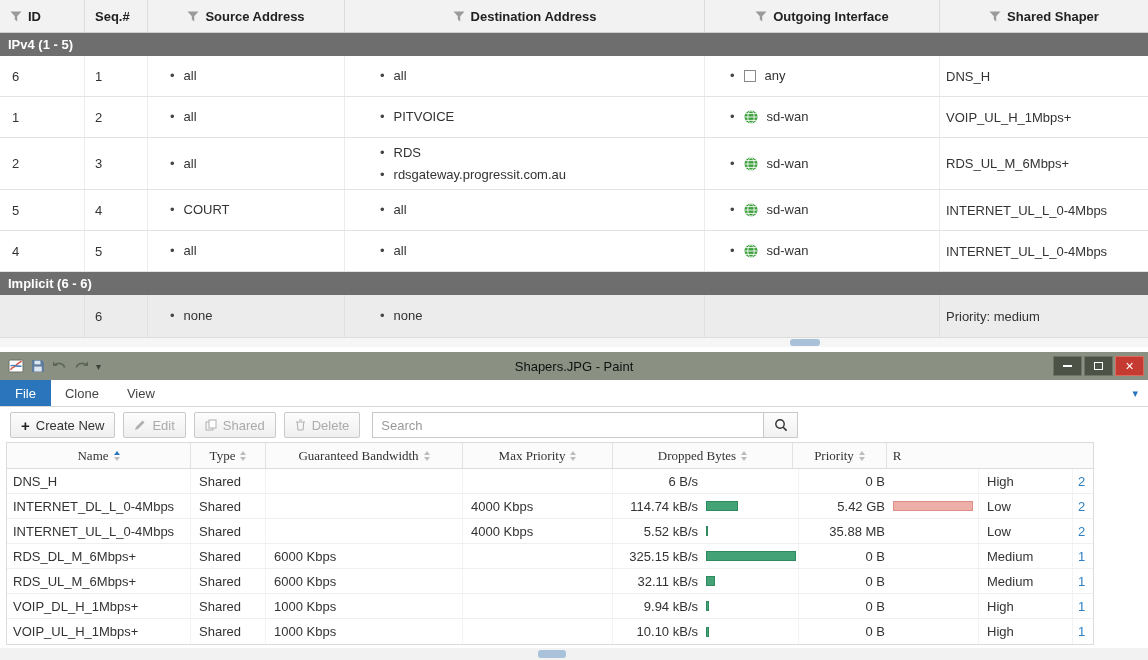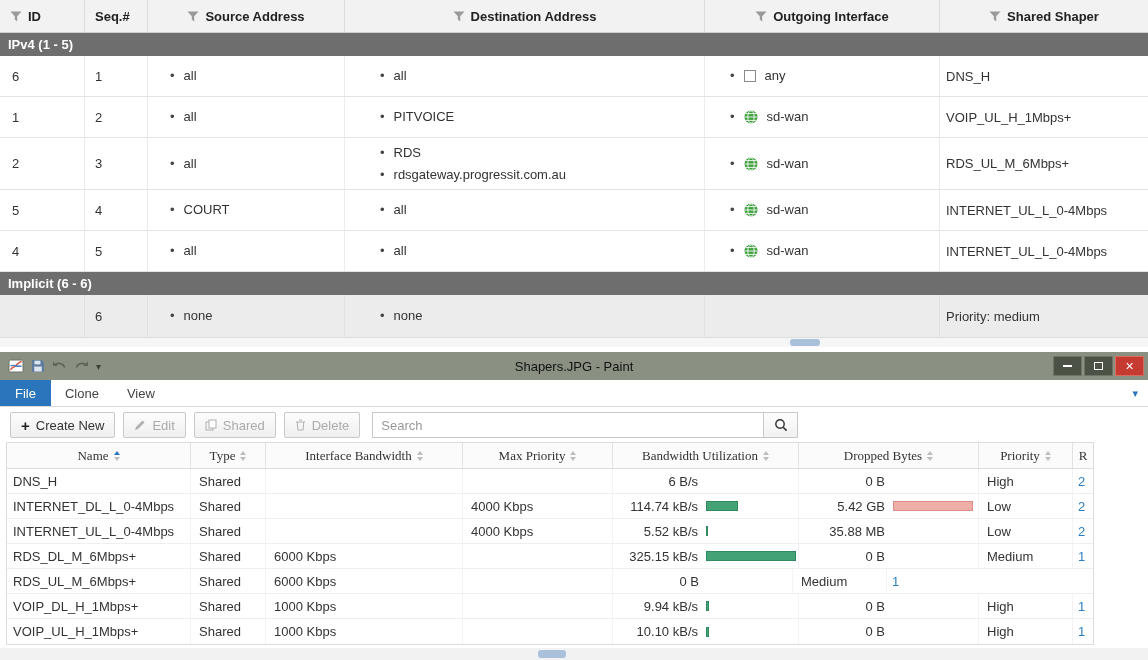--- a/index.html
+++ b/index.html
@@ -422,35 +422,28 @@
             </span>
         </div>
         <div class="s-hcell w-type">
           <span>Type</span>
           <span class="sort">
               <i class="tri-up"></i>
               <i class="tri-dn"></i>
             </span>
         </div>
         <div class="s-hcell w-gbw">
-          <span>Interface Bandwidth</span>
+          <span>Guaranteed Bandwidth</span>
           <span class="sort">
               <i class="tri-up"></i>
               <i class="tri-dn"></i>
             </span>
         </div>
         <div class="s-hcell w-mbw">
           <span>Max Priority</span>
-          <span class="sort">
-              <i class="tri-up"></i>
-              <i class="tri-dn"></i>
-            </span>
-        </div>
-        <div class="s-hcell w-util">
-          <span>Bandwidth Utilization</span>
           <span class="sort">
               <i class="tri-up"></i>
               <i class="tri-dn"></i>
             </span>
         </div>
         <div class="s-hcell w-drop">
           <span>Dropped Bytes</span>
           <span class="sort">
               <i class="tri-up"></i>
               <i class="tri-dn"></i>
@@ -546,20 +539,26 @@
             <div class="sc w-pri">Medium</div>
             <div class="sc w-ref">
               <a class="reflink">1</a>
             </div>
           </div>
           <div class="s-row">
             <div class="sc w-name">RDS_UL_M_6Mbps+</div>
             <div class="sc w-type">Shared</div>
             <div class="sc w-gbw">6000 Kbps</div>
             <div class="sc w-mbw"></div>
+            <div class="sc w-util">
+              <span class="num">32.11 kB/s</span>
+              <span class="barbox">
+                <i class="gbar" style="width:9px"></i>
+              </span>
+            </div>
             <div class="sc w-drop">
               <span class="num">0 B</span>
               <span class="barbox"></span>
             </div>
             <div class="sc w-pri">Medium</div>
             <div class="sc w-ref">
               <a class="reflink">1</a>
             </div>
           </div>
           <div class="s-row">

